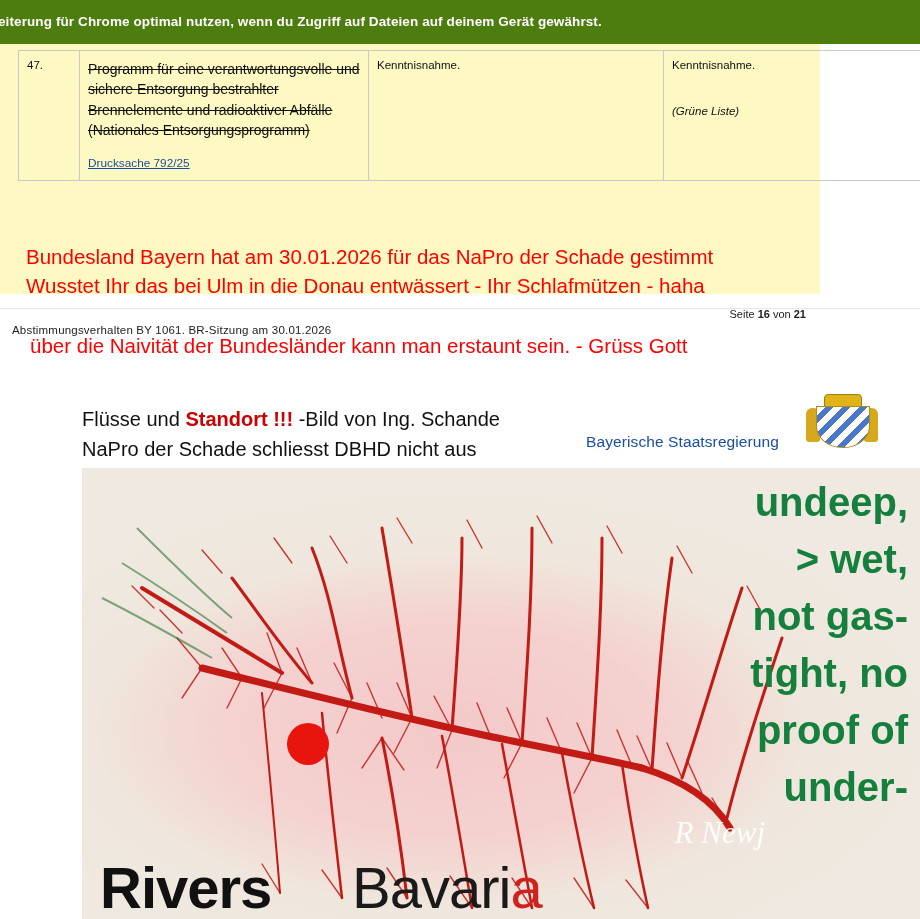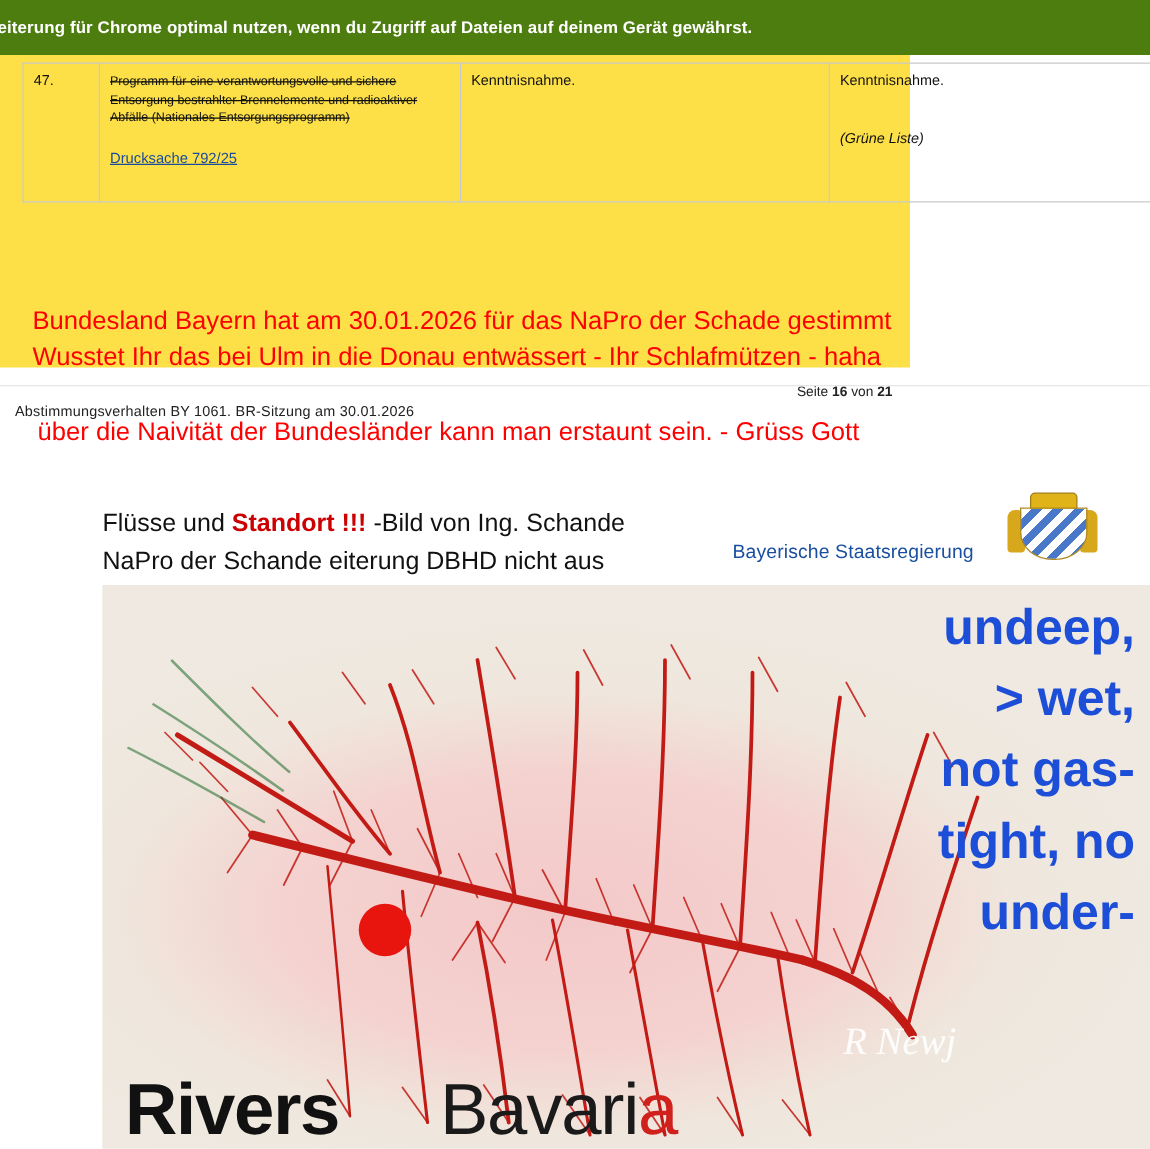--- a/index.html
+++ b/index.html
@@ -34,23 +34,23 @@
     letter-spacing: 0.1px;
     white-space: nowrap;
     margin-left: -2px;
     line-height: 1.1;
   }
 
   
   .doc-area {
     position: absolute;
     top: 44px; left: 0;
-    width: 728px;
+    width: 820px;
     height: 250px;
-    background: #fde047;
+    background: #fef9c3;
   }
   .pdf-table {
     position: absolute;
     top: 6px;
     left: 18px;
     width: 884px;
     border-collapse: collapse;
     table-layout: fixed;
   }
   .pdf-table td {
@@ -62,21 +62,21 @@
     height: 92px;
     font-family: "Liberation Sans", sans-serif;
   }
   .col-num { width: 44px; text-align: left; }
   .col-title { width: 272px; }
   .col-a { width: 278px; }
   .col-b { width: 288px; }
   .struck {
     text-decoration: line-through;
     line-height: 1.45;
-    font-size: 10px;
+    font-size: 14px;
     display: block;
     color: #111;
   }
   .doc-link {
     display: inline-block;
     margin-top: 16px;
     color: #1a4b9c;
     text-decoration: underline;
     font-size: 11.8px;
   }
@@ -236,21 +236,21 @@
     height: 42px;
     background: #e8150f;
     border-radius: 50%;
   }
   .map-text {
     position: absolute;
     top: 6px;
     right: 12px;
     width: 275px;
     text-align: right;
-    color: #1d4ed8;
+    color: #15803d;
     font-size: 40px;
     font-weight: bold;
     line-height: 57px;
     font-family: "Liberation Sans", sans-serif;
   }
   .map-title {
     position: absolute;
     left: 18px;
     bottom: -2px;
     font-size: 58px;
@@ -319,21 +319,21 @@
 </div>
 
 <div class="hr-soft"></div>
 
 <div class="annot-2">über die Naivität der Bundesländer kann man erstaunt sein. - Grüss Gott</div>
 
 <div class="block-2">
 
   <div class="caption">
     <span>Flüsse und </span><span class="hl">Standort !!!</span><span> -Bild von Ing. Schande</span><br>
-    <span>NaPro der Schande eiterung DBHD nicht aus</span>
+    <span>NaPro der Schade schliesst DBHD nicht aus</span>
   </div>
 
   <div class="gov-label">Bayerische Staatsregierung</div>
 
   <div class="crest">
     <div class="lion-l"></div>
     <div class="lion-r"></div>
     <div class="crown"></div>
     <div class="shield"></div>
   </div>
@@ -387,20 +387,21 @@
       </g>
     </svg>
 
     <div class="dot-marker"></div>
 
     <div class="map-text">
       <div>undeep,</div>
       <div>&gt; wet,</div>
       <div>not gas-</div>
       <div>tight, no</div>
+      <div>proof of</div>
       <div>under-</div>
     </div>
 
     <div class="watermark">R Newj</div>
 
     <div class="map-title">Rivers</div>
     <div class="map-title2">
       <span>Bavari</span><span class="red-a">a</span>
     </div>
   </div>

